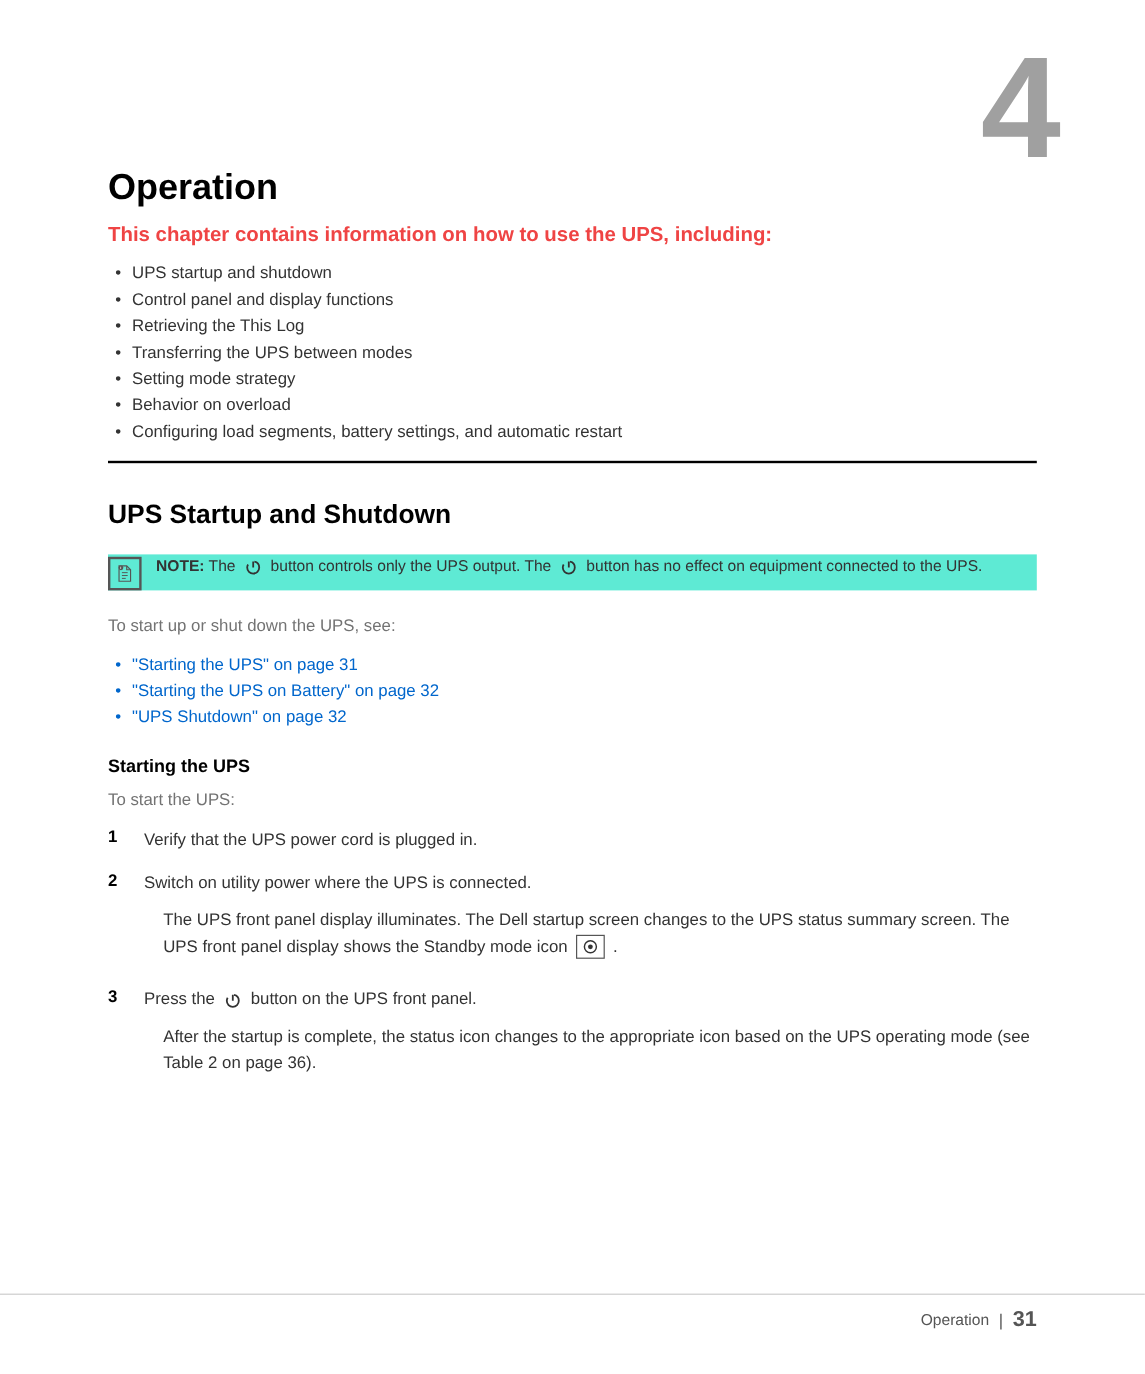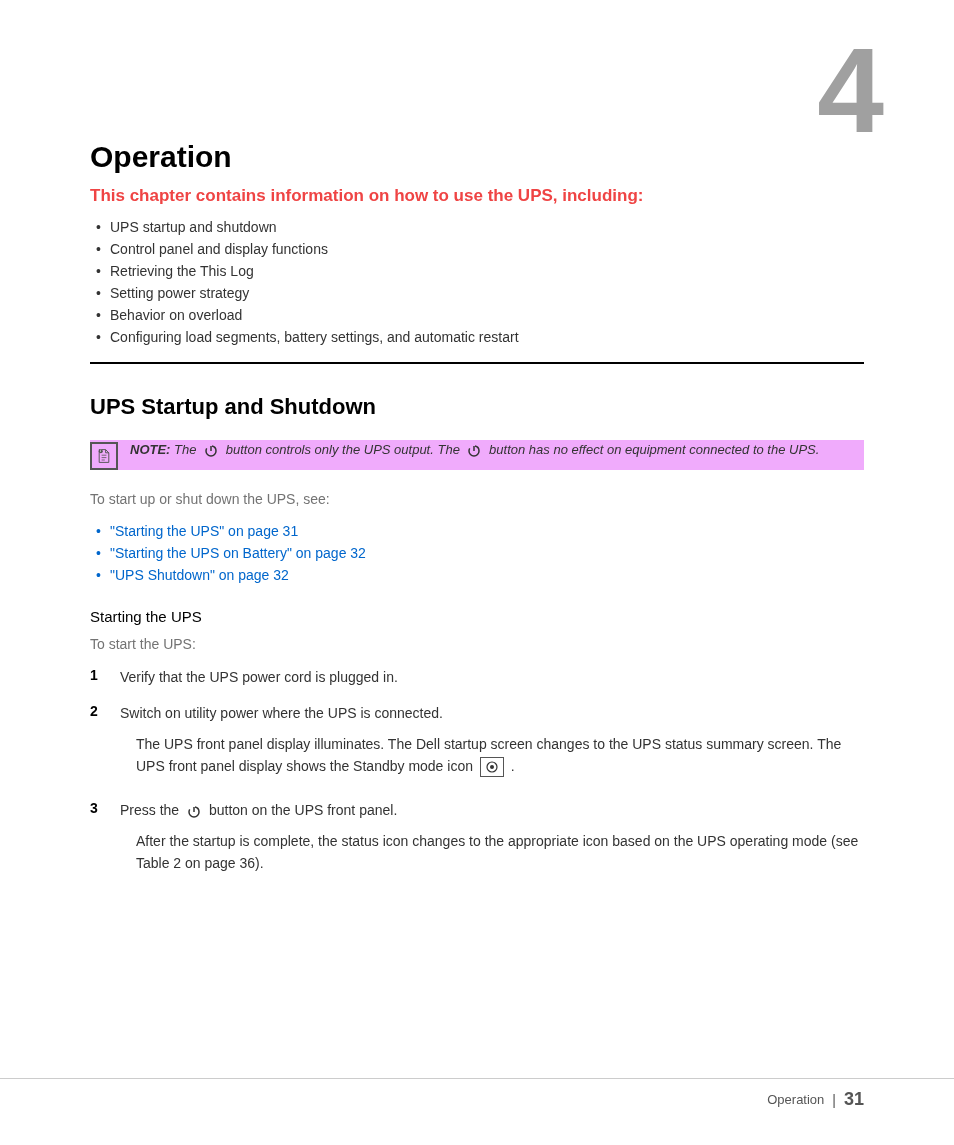--- a/index.html
+++ b/index.html
@@ -77,25 +77,24 @@
       font-weight: bold;
       color: #000000;
       margin-top: 30px;
       margin-bottom: 16px;
       padding-bottom: 4px;
     }
 
     .note-box {
       display: flex;
       align-items: flex-start;
-      background: #f0abfc;
+      background: #5eead4;
       border: none;
       margin-bottom: 18px;
       gap: 12px;
-      font-style: italic;
     }
 
     .note-icon {
       width: 28px;
       height: 28px;
       border: 2px solid #555555;
       display: flex;
       align-items: center;
       justify-content: center;
       flex-shrink: 0;
@@ -127,21 +126,21 @@
       margin: 0 2px;
     }
 
     .power-icon-inline svg {
       width: 14px;
       height: 14px;
     }
 
     .subsection-title {
       font-size: 15px;
-      font-weight: normal;
+      font-weight: bold;
       color: #000000;
       margin-top: 22px;
       margin-bottom: 8px;
     }
 
     .body-text {
       font-size: 14px;
       color: #737373;
       line-height: 1.6;
       margin-bottom: 10px;
@@ -242,21 +241,22 @@
   <div class="chapter-number">4</div>
 
   <h1 class="chapter-title">Operation</h1>
 
   <p class="intro-text">This chapter contains information on how to use the UPS, including:</p>
 
   <ul class="bullet-list">
     <li>UPS startup and shutdown</li>
     <li>Control panel and display functions</li>
     <li>Retrieving the This Log</li>
-    <li>Setting power strategy</li>
+    <li>Transferring the UPS between modes</li>
+    <li>Setting mode strategy</li>
     <li>Behavior on overload</li>
     <li>Configuring load segments, battery settings, and automatic restart</li>
   </ul>
 
   <hr class="divider-line">
   <h2 class="section-title">UPS Startup and Shutdown</h2>
 
   <div class="note-box">
     <div class="note-icon">
       <svg viewBox="0 0 16 20" fill="none" xmlns="http://www.w3.org/2000/svg">

